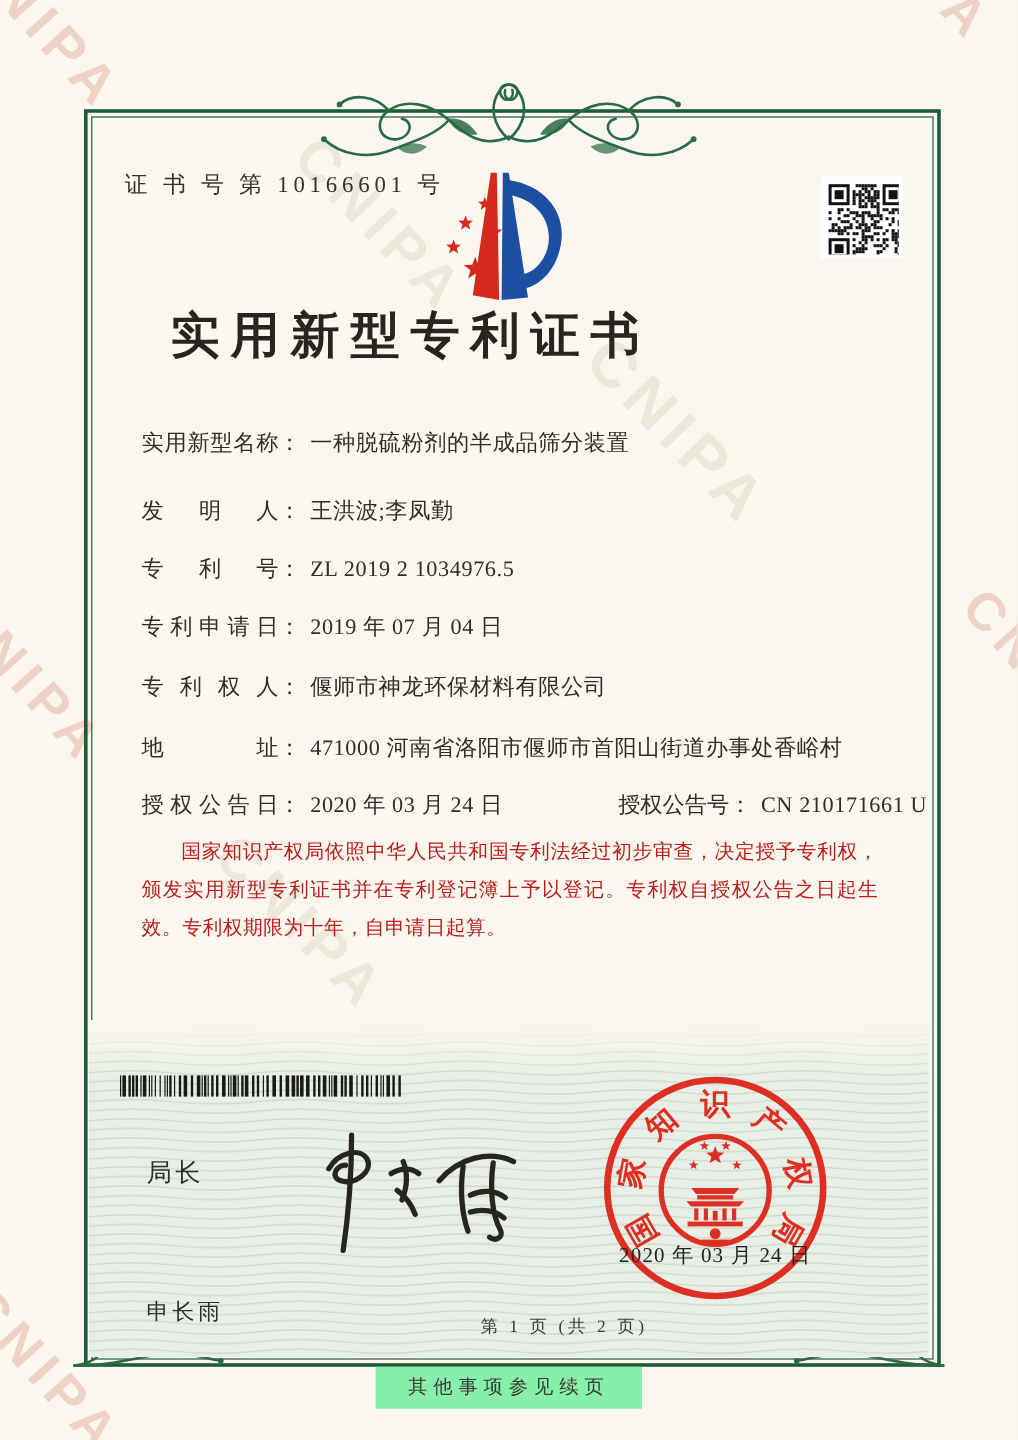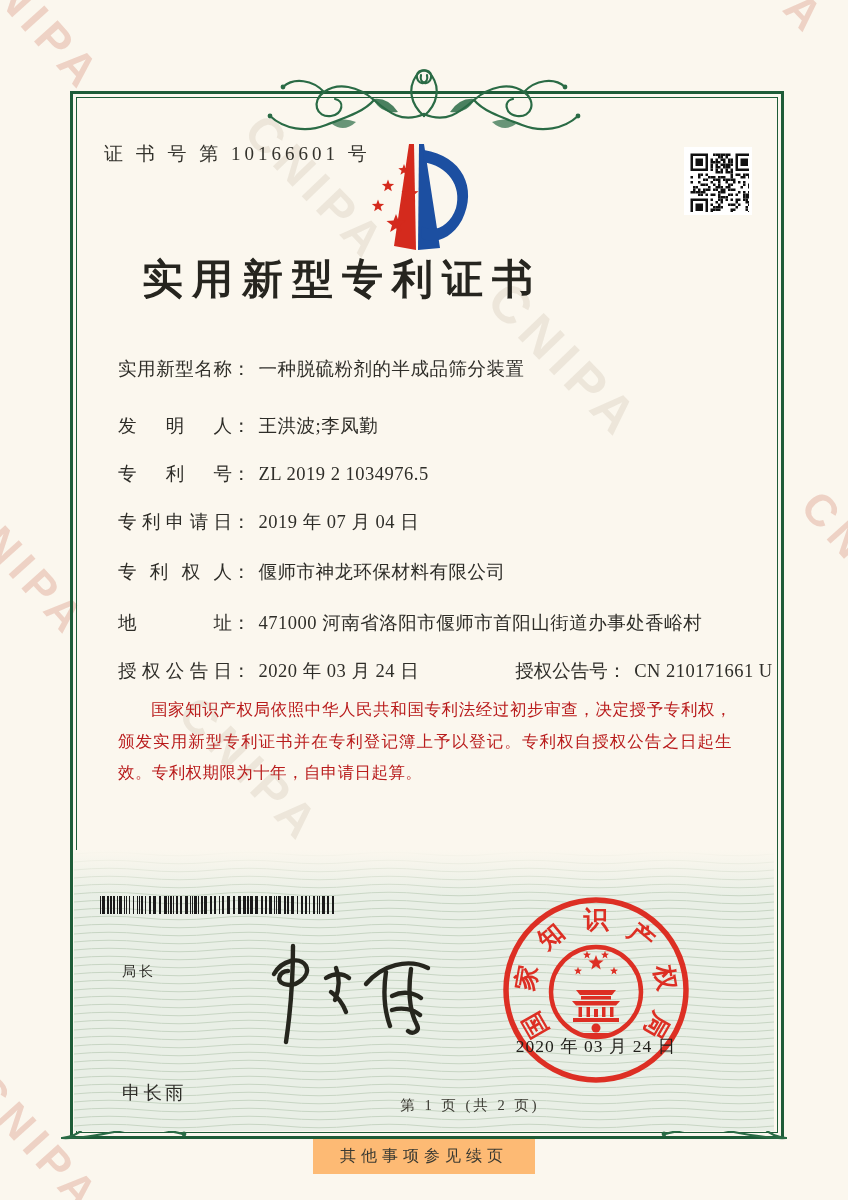--- a/index.html
+++ b/index.html
@@ -44,29 +44,29 @@
   .flabel{display:inline-block;width:114px;text-align:justify;text-align-last:justify;vertical-align:top;}
   .fcolon{display:inline-block;margin-right:8px;}
   .fvalue{letter-spacing:0.5px;}
   .flabel2{margin-left:96px;}
   
   .bodytext{position:absolute;left:118px;top:694px;width:614px;z-index:2;
             font-size:16.5px;line-height:1.92;color:#b91c1c;letter-spacing:0.4px;}
   .bodytext p{margin:0;text-indent:2em;text-align:justify;}
   
   .barcode{position:absolute;left:100px;top:896px;z-index:2;}
-  .signer-title{position:absolute;left:122px;top:963px;font-size:14px;letter-spacing:3px;z-index:2;}
+  .signer-title{position:absolute;left:122px;top:963px;font-size:21px;letter-spacing:3px;z-index:2;}
   .signer-name{position:absolute;left:122px;top:1052px;font-size:18.5px;letter-spacing:3px;z-index:2;margin-top:28px;}
   .signature{position:absolute;left:246px;top:938px;z-index:2;}
   .seal{position:absolute;left:496px;top:890px;z-index:2;opacity:0.94;}
   .seal-date{position:absolute;left:496px;top:1034px;width:200px;text-align:center;
              font-size:17.5px;color:#201f1a;letter-spacing:1px;z-index:3;}
   .page-num{position:absolute;left:70px;top:1096px;width:800px;text-align:center;
             font-size:14.5px;letter-spacing:3px;color:#3a3931;z-index:2;}
-  .note-box{position:absolute;left:50%;transform:translateX(-50%);top:1139px;background:#fdba74;
+  .note-box{position:absolute;left:50%;transform:translateX(-50%);top:1139px;background:#86efac;
             padding:7px 27px;font-size:16px;letter-spacing:5px;color:#3a3a32;z-index:2;}
 </style>
 </head>
 <body>
 
 <div class="page">
 
   <div class="wm wm-pink wm1">CNIPA</div>
   <div class="wm wm-pink wm2">CNIPA</div>
   <div class="wm wm-gray wm3">CNIPA</div>

